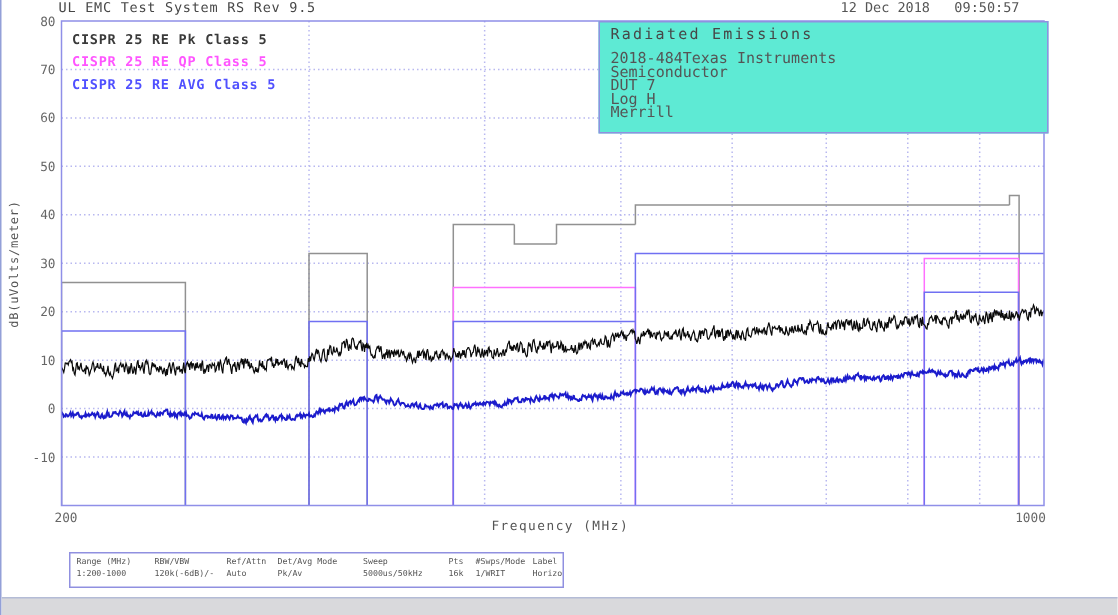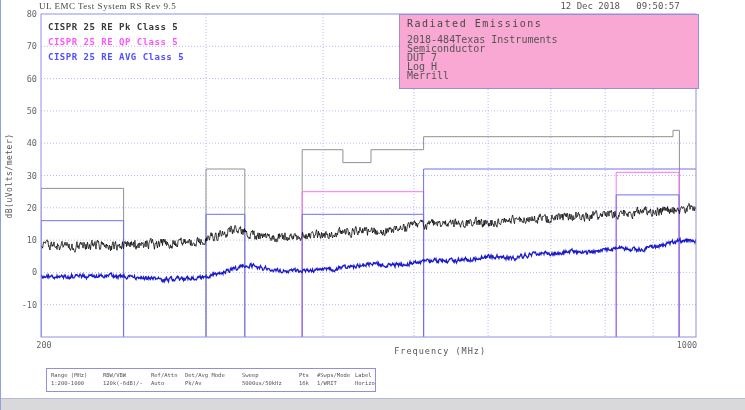--- a/index.html
+++ b/index.html
@@ -1,26 +1,26 @@
 <!DOCTYPE html>
 <html><head>
 <meta charset="utf-8">
 <style>
   html,body{margin:0;padding:0;background:#fff;}
   .frame{position:relative;width:745px;height:410px;background:#ffffff;overflow:hidden;
          font-family:"DejaVu Sans Mono",monospace;border-left:1px solid #93a0d8;}
-  .apptitle{position:absolute;left:38px;top:1px;font-size:9px;color:#474747;letter-spacing:.5px;white-space:pre;font-family:Liberation Serif, serif;}
+  .apptitle{position:absolute;left:38px;top:1px;font-size:9px;color:#474747;letter-spacing:.5px;white-space:pre;}
   .datetime{position:absolute;left:538px;top:1px;width:162px;text-align:center;font-size:9px;color:#555;white-space:pre;}
   .legend{position:absolute;left:47px;top:20px;}
   .legend .item{font-size:9px;line-height:15px;letter-spacing:.5px;white-space:pre;font-weight:bold;}
-  .infobox{position:absolute;left:398px;top:14px;width:300px;height:75px;background:#f9a8d4;
+  .infobox{position:absolute;left:398px;top:14px;width:300px;height:75px;background:#5eead4;
            border:1px solid #9090e0;box-sizing:border-box;padding-left:7px;}
   .infotitle{margin-top:3px;font-size:10px;letter-spacing:1.5px;color:#474747;}
   .infolines{margin-top:6px;font-size:10px;line-height:9px;color:#555;white-space:pre;}
-  .xtitle{position:absolute;left:260px;top:346px;width:225px;text-align:right;
+  .xtitle{position:absolute;left:260px;top:346px;width:225px;text-align:center;
           font-size:8.5px;letter-spacing:1px;color:#555;}
   .ytitle{position:absolute;left:-66px;top:171px;width:150px;height:10px;text-align:center;
           font-size:8px;color:#555;transform:rotate(-90deg);letter-spacing:.5px;}
   .settings{position:absolute;left:45px;top:368px;width:330px;height:24px;border:1px solid #9090e0;
             box-sizing:border-box;display:flex;overflow:hidden;font-size:5.5px;color:#555;background:#fff;}
   .settings .col{flex:none;padding:3px 0 0 4px;box-sizing:border-box;white-space:pre;overflow:hidden;}
   .settings .hdr{margin-bottom:2px;}
   .bottomstrip{position:absolute;left:0;right:0;bottom:0;height:11px;background:#d9d9dc;border-top:1px solid #b4bcd6;}
   svg{position:absolute;left:0;top:0;}
   svg text{font-family:"DejaVu Sans Mono",monospace;}

